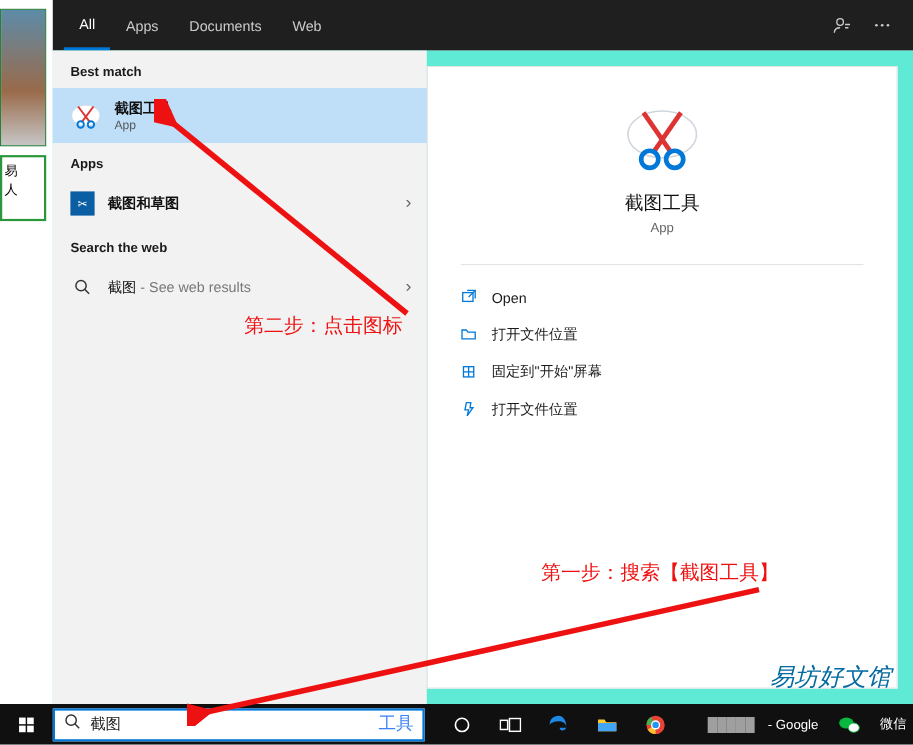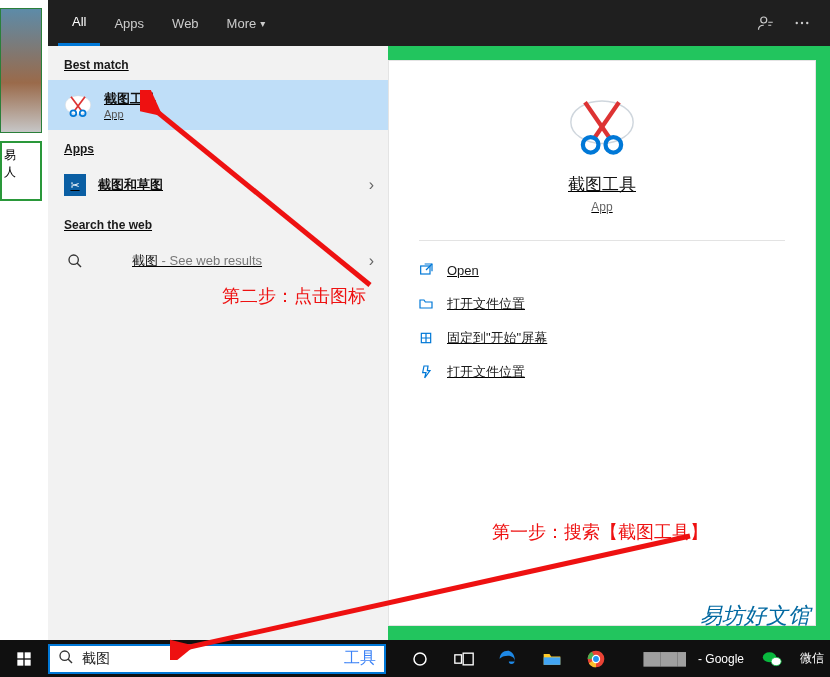--- a/index.html
+++ b/index.html
@@ -10,35 +10,35 @@
 .desktop-edge .box { margin-top: 8px; width: 42px; height: 60px; border: 2px solid #2a983a; background: #fff; font-size: 12px; padding: 4px 2px; overflow: hidden; }
 
 .search-panel { position: absolute; left: 48px; top: 0; width: 782px; height: 640px; background: #f2f2f2; display: flex; flex-direction: column; }
 
 .tabs { height: 46px; background: #1f1f1f; display: flex; align-items: center; padding: 0 10px; color: #ccc; font-size: 13px; }
 .tab { padding: 0 14px; height: 46px; display: flex; align-items: center; cursor: pointer; }
 .tab.active { color: #fff; border-bottom: 3px solid #0078d7; }
 .tabs-spacer { flex: 1; }
 .tabs .iconbtn { width: 36px; height: 36px; display: flex; align-items: center; justify-content: center; color: #ccc; }
 
-.panel-body { flex: 1; display: flex; background: #22c55e; text-decoration: underline; }
+.panel-body { flex: 1; display: flex; background: #5eead4; }
 .left-col { width: 340px; background: #f2f2f2; display: flex; flex-direction: column; }
 .right-col { flex: 1; background: #fff; margin: 14px 14px 14px 0; border: 1px solid #e4e4e4; display: flex; flex-direction: column; align-items: center; padding-top: 30px; }
 
 .section-label { font-size: 12px; font-weight: 600; padding: 12px 16px 8px; color: #1a1a1a; }
 .result { display: flex; align-items: center; padding: 10px 16px; gap: 12px; position: relative; }
 .result.selected { background: #bfdef8; }
 .result .title { font-size: 13px; font-weight: 600; color: #111; }
 .result .subtitle { font-size: 11px; color: #555; }
 .result .chev { position: absolute; right: 14px; color: #666; }
 .snip-icon { width: 28px; height: 28px; }
 .snip-icon svg { width: 28px; height: 28px; }
 .small-icon { width: 22px; height: 22px; background: #0a5ea3; color: #fff; display: flex; align-items: center; justify-content: center; font-size: 11px; }
 .web-icon { width: 22px; height: 22px; display: flex; align-items: center; justify-content: center; color: #333; }
-.web-row .title { font-weight: 400; margin-left: 34px; }
+.web-row .title { font-weight: 400; }
 .web-row .suffix { color: #777; }
 
 .right-snip { width: 68px; height: 68px; }
 .right-snip svg { width: 68px; height: 68px; }
 .right-title { font-size: 17px; margin-top: 14px; color: #111; }
 .right-sub { font-size: 12px; color: #666; margin-top: 4px; margin-bottom: 26px; }
 .right-divider { width: 86%; height: 1px; background: #e3e3e3; }
 .action-list { width: 100%; padding: 12px 24px; }
 .action { display: flex; align-items: center; gap: 12px; padding: 8px 4px; font-size: 13px; color: #1a1a1a; cursor: pointer; }
 .action .aicon { width: 18px; height: 18px; color: #0078d7; display: flex; align-items: center; justify-content: center; }
@@ -64,25 +64,22 @@
 
 <div class="desktop-edge">
   <div class="photo"></div>
   <div class="box">易<br>人</div>
 </div>
 
 <div class="search-panel">
   <div class="tabs">
     <div class="tab active">All</div>
     <div class="tab">Apps</div>
+    <div class="tab">Documents</div>
     <div class="tab">Web</div>
-    <div class="tab">
-        <span>More</span>
-        <span class="chevd">▾</span>
-      </div>
     <div class="tabs-spacer"></div>
     <div class="iconbtn">
       <svg width="18" height="18" viewBox="0 0 24 24" fill="none" stroke="currentColor" stroke-width="1.6">
           <circle cx="9" cy="8" r="4"></circle>
           <path d="M2 21c0-4 3-6 7-6"></path>
           <path d="M15 11l6 0M15 15l4 0"></path>
         </svg>
     </div>
     <div class="iconbtn">
       <svg width="18" height="18" viewBox="0 0 24 24" fill="currentColor">
@@ -261,15 +258,15 @@
 <div class="annotation" style="left:210px;top:284px">第二步：点击图标</div>
 
 <svg class="arrow-svg" style="left:170px;top:530px" width="530" height="130">
   <defs>
       <marker id="ah2" markerWidth="12" markerHeight="12" refX="2" refY="6" orient="auto">
         <path d="M12 0 L0 6 L12 12 z" fill="#e11"></path>
       </marker>
     </defs>
   <line x1="520" y1="6" x2="15" y2="118" stroke="#e11" stroke-width="5" marker-end="url(#ah2)"></line>
 </svg>
-<div class="annotation" style="left:480px;top:520px">第一步：搜索【截图工具】</div>
+<div class="annotation" style="left:480px;top:508px">第一步：搜索【截图工具】</div>
 
 <div class="watermark">易坊好文馆</div>
 
 </body></html>

